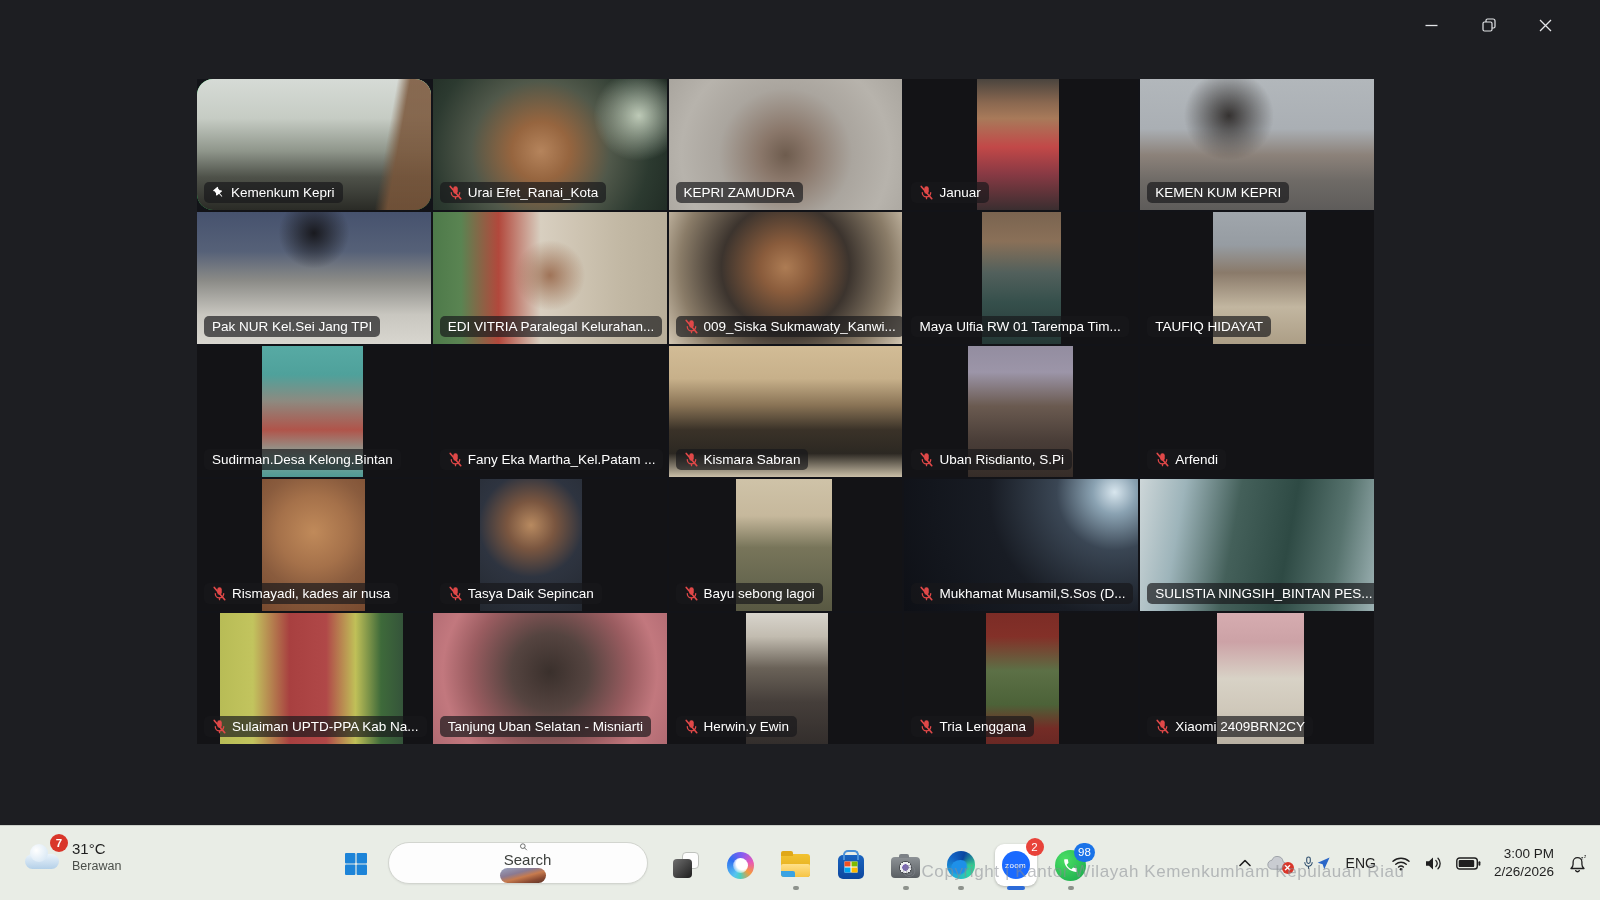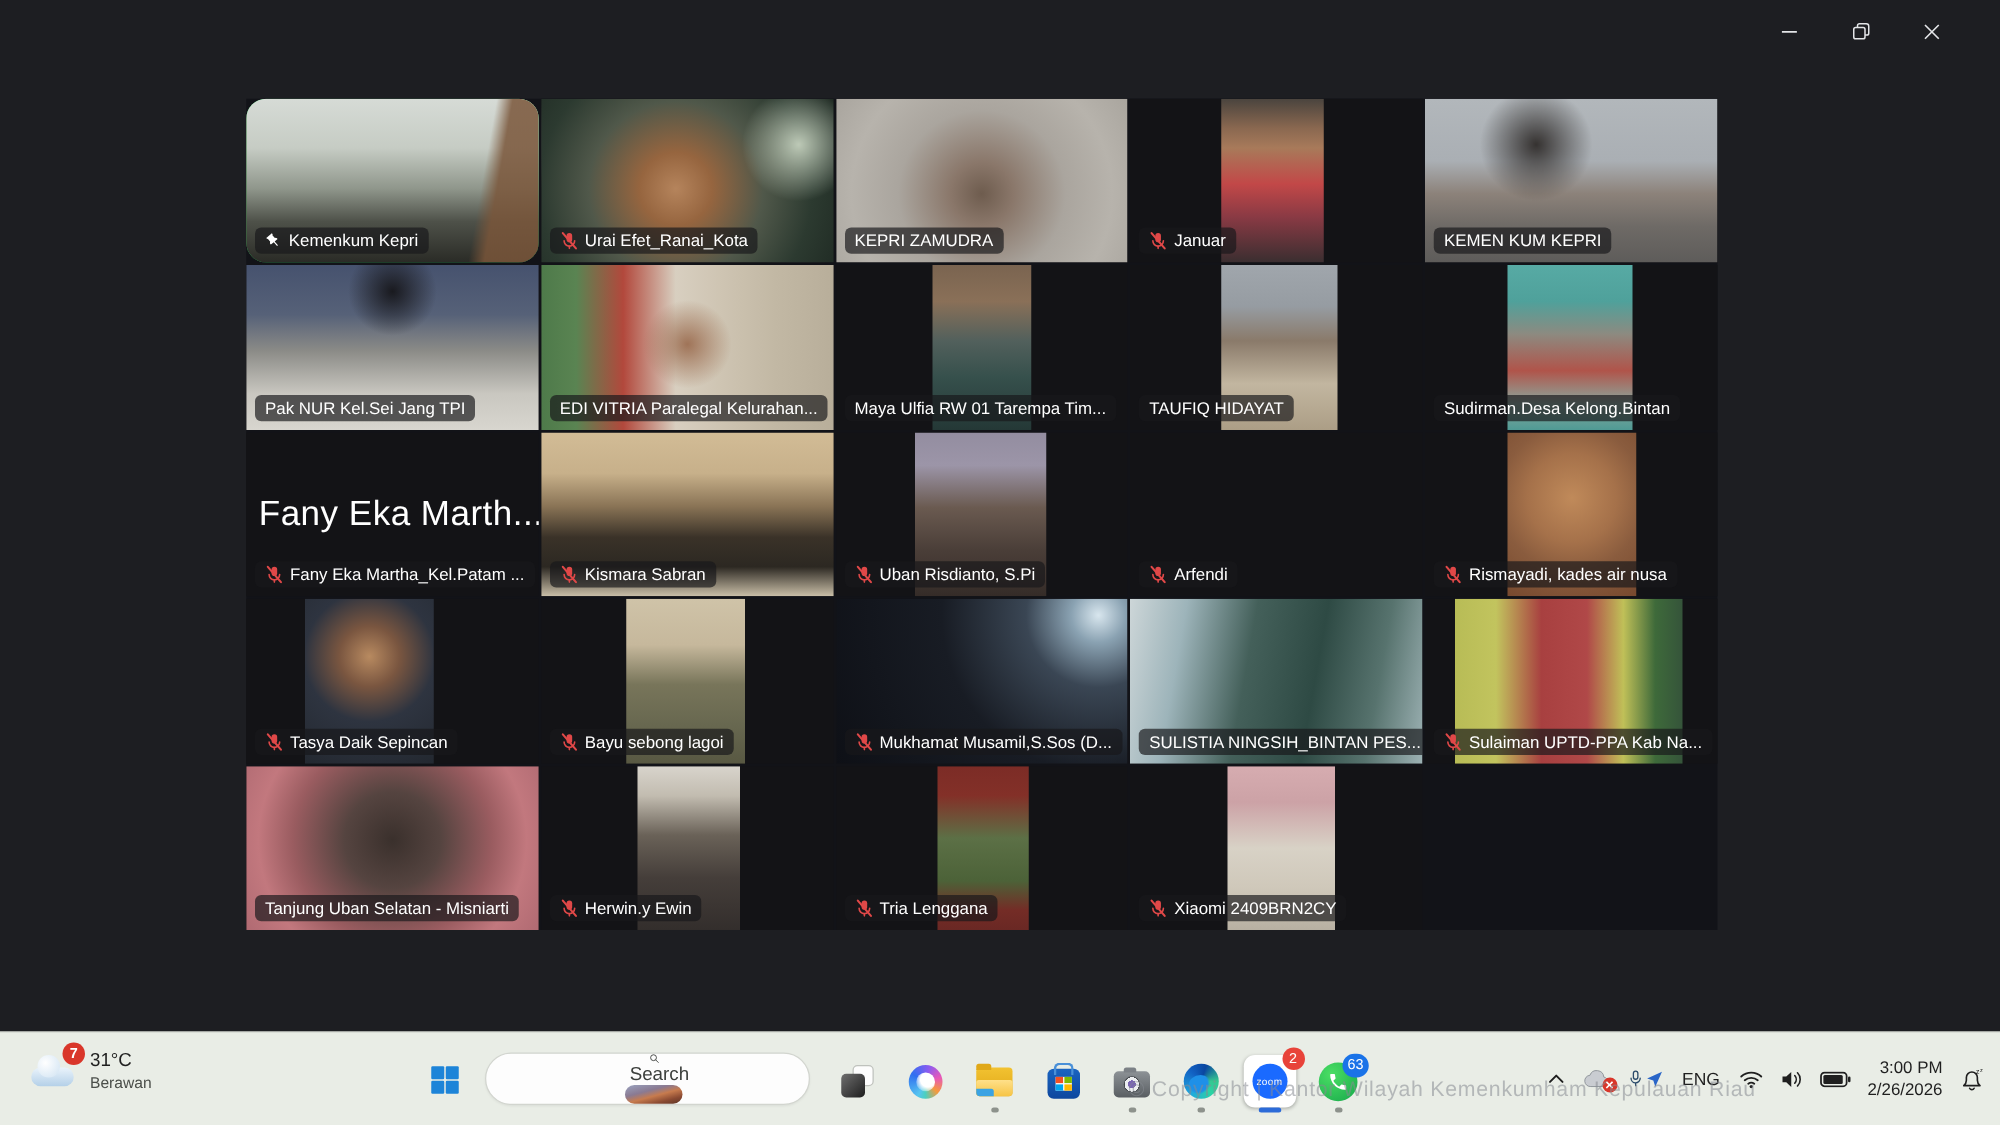--- a/index.html
+++ b/index.html
@@ -218,20 +218,34 @@
 
     <div class="tile">
       <div class="video" style="left: 0%; width: 100%; background: radial-gradient(circle at 50% 48%, rgba(150, 100, 70, 0.85) 0%, rgba(150, 100, 70, 0) 26%), linear-gradient(90deg, rgb(78, 122, 74) 0%, rgb(90, 132, 82) 12%, rgb(178, 72, 60) 28%, rgb(216, 207, 192) 46%, rgb(206, 196, 178) 62%, rgb(194, 184, 164) 80%, rgb(184, 174, 154) 100%);"></div>
 
       <div class="plabel">
 
         <span class="pname">EDI VITRIA Paralegal Kelurahan...</span>
       </div>
     </div>
 
+    <div class="tile">
+      <div class="video" style="left: 0%; width: 100%; background: radial-gradient(circle at 50% 42%, rgb(173, 124, 84) 0%, rgb(138, 92, 60) 18%, rgb(60, 52, 46) 46%, rgb(138, 124, 104) 76%, rgb(210, 198, 178) 100%);"></div>
+
+      <div class="plabel">
+
+        <svg class="mic-icon" width="15" height="15" viewBox="0 0 16 16">
+          <rect x="5.6" y="1.4" width="4.8" height="8" rx="2.4" fill="#e04848"></rect>
+          <path d="M3.5 8.2a4.5 4.5 0 0 0 9 0" fill="none" stroke="#e04848" stroke-width="1.4" stroke-linecap="round"></path>
+          <line x1="8" y1="12.9" x2="8" y2="14.6" stroke="#e04848" stroke-width="1.4" stroke-linecap="round"></line>
+          <line x1="2.4" y1="1.6" x2="13.6" y2="14.6" stroke="#e04848" stroke-width="1.8" stroke-linecap="round"></line>
+        </svg>
+        <span class="pname">009_Siska Sukmawaty_Kanwi...</span>
+      </div>
+    </div>
 
     <div class="tile">
       <div class="video" style="left: 33%; width: 34%; background: linear-gradient(rgb(122, 100, 80) 0%, rgb(138, 112, 88) 22%, rgb(82, 96, 92) 46%, rgb(54, 80, 76) 68%, rgb(36, 56, 54) 100%);"></div>
 
       <div class="plabel">
 
         <span class="pname">Maya Ulfia RW 01 Tarempa Tim...</span>
       </div>
     </div>
 
@@ -248,21 +262,20 @@
       <div class="video" style="left: 28%; width: 43%; background: linear-gradient(rgb(87, 170, 164) 0%, rgb(79, 161, 155) 22%, rgb(141, 138, 128) 42%, rgb(176, 84, 74) 64%, rgb(138, 168, 158) 84%, rgb(79, 154, 148) 100%);"></div>
 
       <div class="plabel">
 
         <span class="pname">Sudirman.Desa Kelong.Bintan</span>
       </div>
     </div>
 
     <div class="tile">
 
-      <div class="bigname">Fany Eka Marth...</div>
       <div class="plabel">
 
         <svg class="mic-icon" width="15" height="15" viewBox="0 0 16 16">
           <rect x="5.6" y="1.4" width="4.8" height="8" rx="2.4" fill="#e04848"></rect>
           <path d="M3.5 8.2a4.5 4.5 0 0 0 9 0" fill="none" stroke="#e04848" stroke-width="1.4" stroke-linecap="round"></path>
           <line x1="8" y1="12.9" x2="8" y2="14.6" stroke="#e04848" stroke-width="1.4" stroke-linecap="round"></line>
           <line x1="2.4" y1="1.6" x2="13.6" y2="14.6" stroke="#e04848" stroke-width="1.8" stroke-linecap="round"></line>
         </svg>
         <span class="pname">Fany Eka Martha_Kel.Patam ...</span>
       </div>
@@ -526,21 +539,21 @@
           <div class="zoomcircle">zoom</div>
           <div class="zbadge">2</div>
         </div>
         <div class="runpill"></div>
       </div>
       <div class="appslot">
         <div class="wa">
           <svg width="17" height="17" viewBox="0 0 24 24" fill="#ffffff">
             <path d="M6.6 10.8c1.4 2.8 3.8 5.1 6.6 6.6l2.2-2.2c.3-.3.7-.4 1-.2 1.1.4 2.3.6 3.6.6.6 0 1 .4 1 1V20c0 .6-.4 1-1 1C10.6 21 3 13.4 3 4c0-.6.4-1 1-1h3.5c.6 0 1 .4 1 1 0 1.2.2 2.4.6 3.6.1.3 0 .7-.2 1l-2.3 2.2z"></path>
           </svg>
-          <div class="wabadge">63</div>
+          <div class="wabadge">98</div>
         </div>
         <div class="rundot"></div>
       </div>
     </div>
 
     <div class="tray">
       <div class="ticon">
         <svg width="16" height="12" viewBox="0 0 16 12" fill="none">
           <path d="M3 8.5 8 3.5l5 5" stroke="#1f1f1f" stroke-width="1.6" stroke-linecap="round" stroke-linejoin="round"></path>
         </svg>

